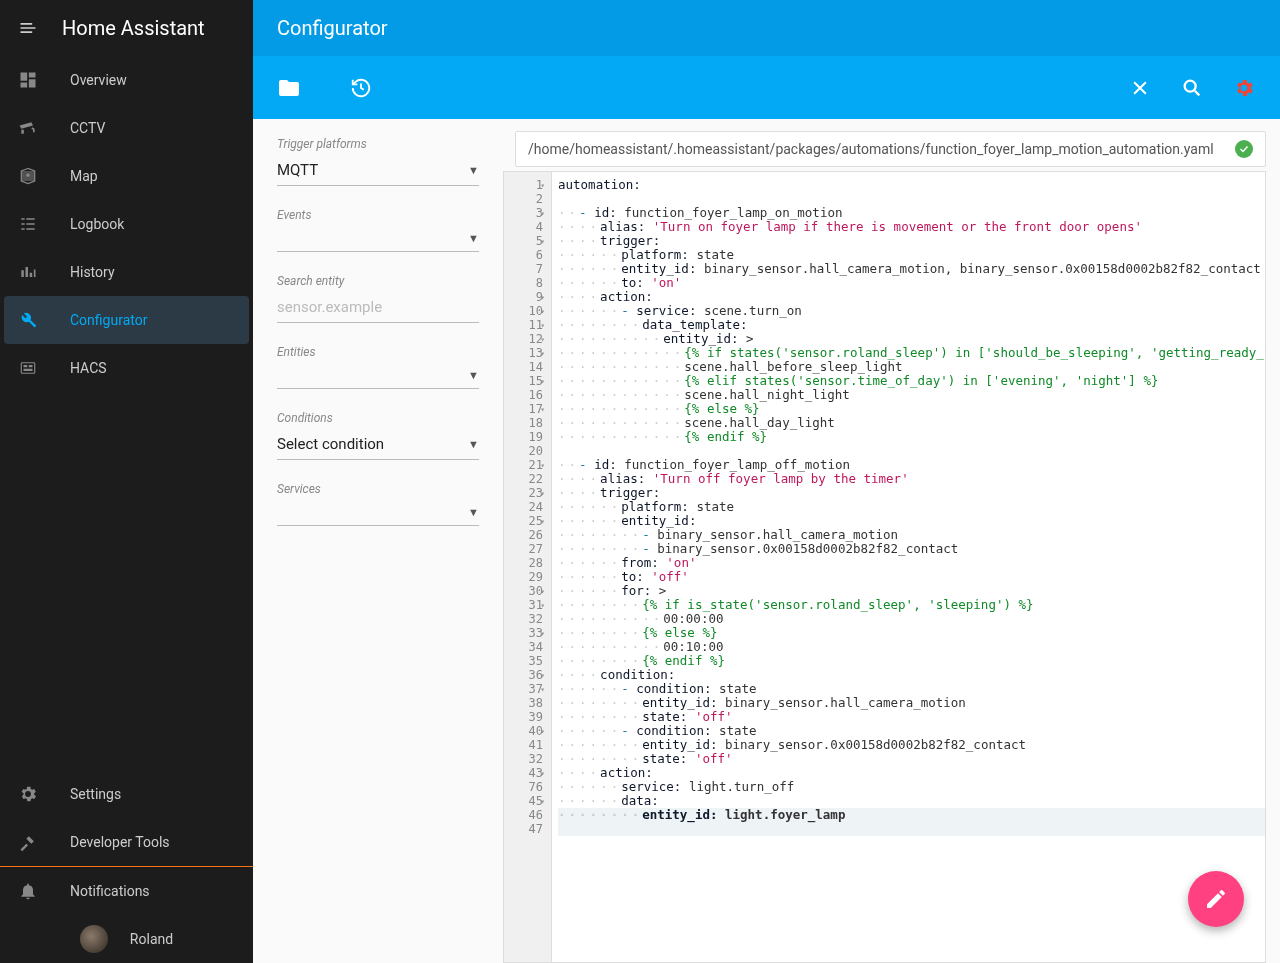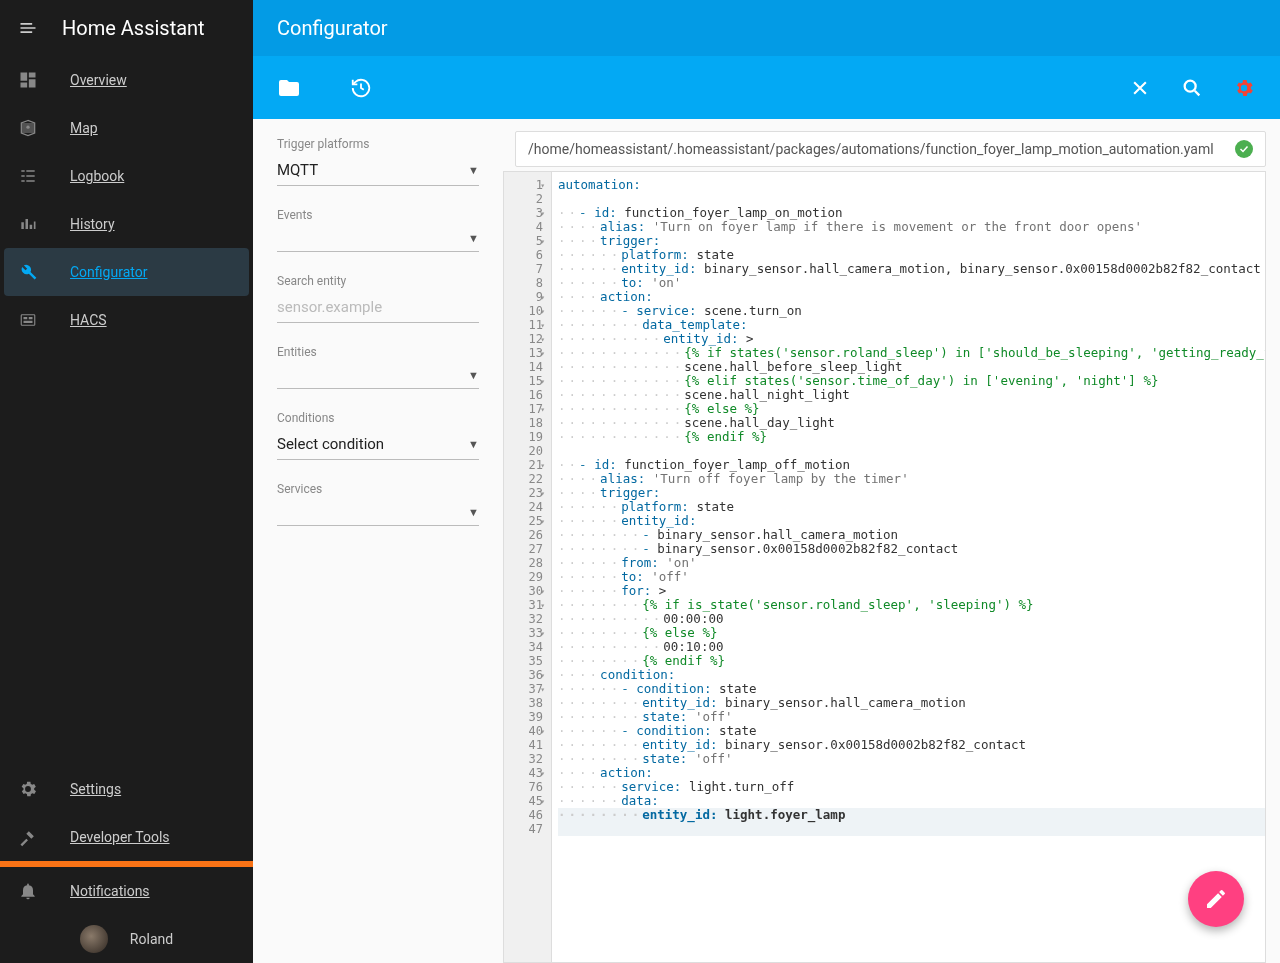--- a/index.html
+++ b/index.html
@@ -8,53 +8,53 @@
 
   
   .sidebar { width: 253px; background: #1c1c1c; color: #fff; display: flex; flex-direction: column; flex-shrink: 0; }
   .sidebar-header { display: flex; align-items: center; height: 56px; padding: 0 16px; }
   .sidebar-header .burger { width: 24px; height: 24px; display:flex; align-items:center; justify-content:center; cursor:pointer; }
   .sidebar-title { font-size: 20px; font-weight: 400; margin-left: 22px; }
   .sidebar-nav { flex: 1; display: flex; flex-direction: column; overflow-y:auto; }
   .nav-item { display: flex; align-items: center; height: 48px; padding: 0 16px; color: #ccc; cursor: pointer; font-size: 14px; }
   .nav-item.selected { background: #2b3a44; color: #03a9f4; border-radius: 4px; margin: 0 4px; padding: 0 12px;}
   .nav-item .icon { width:24px; height:24px; display:flex; align-items:center; justify-content:center; flex-shrink:0; }
-  .nav-item .label { margin-left: 30px; text-decoration: underline; }
+  .nav-item .label { margin-left: 30px; }
   .nav-item.selected .label { margin-left:30px; }
-  .sidebar-bottom { border-top: 6px solid #f97316; }
+  .sidebar-bottom { border-top: 1px solid #f97316; }
   .avatar { width:28px; height:28px; border-radius:50%; background: radial-gradient(circle at 40% 40%, #8a7a6a, #2e2620); margin-right: 22px; flex-shrink:0;}
   .user-item { display:flex; align-items:center; height:48px; padding:0 14px; color:#ccc; cursor:pointer; font-size:14px;justify-content:center;}
 
   
   .main { flex:1; display:flex; flex-direction:column; min-width:0; }
   .topbar { height:56px; background:#039be5; color:#fff; display:flex; align-items:center; padding:0 24px; font-size:20px; }
   .toolbar { height:63px; background:#03a9f4; display:flex; align-items:center; padding:0 24px; color:#fff; }
   .toolbar .tb-left { display:flex; gap:48px; }
   .toolbar .tb-right { margin-left:auto; display:flex; gap:28px; align-items:center;}
   .toolbar .icon-btn { width:24px; height:24px; display:flex; align-items:center; justify-content:center; cursor:pointer;}
   .content { flex:1; display:flex; min-height:0; background:#fafafa;}
   .sidepanel { width:250px; padding:18px 24px 0 24px; font-size:13px; color:#666; flex-shrink:0;}
   .field { margin-bottom: 22px; }
-  .field-label { font-size: 12px; color: #888; margin-bottom: 6px; display:block;}
+  .field-label { font-size: 12px; color: #888; margin-bottom: 6px; display:block;font-style:italic;}
   .field-value { display:flex; justify-content:space-between; align-items:center; border-bottom:1px solid #bbb; padding: 4px 0 6px 0; font-size:15px; color:#222; min-height:24px;}
   .field-value.placeholder { color: #bbb; }
   .dropdown-arrow { font-size:11px; color:#555; }
   .editor-wrap { flex:1; display:flex; flex-direction:column; min-width:0; padding: 12px 14px 0 0;}
   .path-bar { background:#fff; border:1px solid #ddd; margin: 0 0 4px 12px; padding:8px 12px; font-size:14px; color:#555; display:flex; align-items:center; border-radius:2px;}
   .valid-badge { width:18px; height:18px; border-radius:50%; background:#4caf50; margin-left:auto; display:flex; align-items:center; justify-content:center; flex-shrink:0;}
   .valid-badge svg { width:12px; height:12px; }
   .editor { flex:1; display:flex; background:#fff; border:1px solid #ddd; margin-left:0px; font-family: Menlo, Consolas, monospace; font-size:12.5px; line-height:14px; overflow:hidden; min-height:0;}
   .gutter { background:#f0f0f0; color:#888; text-align:right; padding: 6px 8px 6px 4px; user-select:none; font-size:12px; line-height:14px; flex-shrink:0; width:48px; border-right:1px solid #ddd;}
   .gutter div { height:14px; position:relative;}
   .fold { position:absolute; right:-2px; top:1px; font-size:8px; color:#999;}
   .code { padding:6px 0 6px 6px; white-space:pre; overflow-x:auto; flex:1; color:#333; line-height:14px;}
   .code div { height:14px; }
   .dot { color:#ccc; }
-  .key { color:#0369a1; }
-  .str { color:#737373; }
+  .key { color:#0f172a; }
+  .str { color:#be185d; }
   .dash { color:#1a7aa8;}
   .tmpl { color:#108a28;}
   .cursor-line { background:#eef3f6;font-weight:bold;}
   .fab { position:fixed; bottom:36px; right:36px; width:56px; height:56px; border-radius:50%; background:#ff4081; display:flex; align-items:center; justify-content:center; box-shadow:0 4px 10px rgba(0,0,0,0.3); cursor:pointer;}
   .fab svg { width:24px; height:24px;}
   .spacer-flex { flex:1; }
 </style>
 </head>
 <body>
 
@@ -69,20 +69,28 @@
       <span class="sidebar-title">Home Assistant</span>
     </div>
     <nav class="sidebar-nav" id="sidebar-nav">
         <div class="nav-item">
           <span class="icon">
             <svg viewBox="0 0 24 24" width="20" height="20" fill="#888">
               <path d="M3 3h8v10H3zM13 3h8v6h-8zM13 11h8v10h-8zM3 15h8v6H3z"></path>
             </svg>
           </span>
           <span class="label">Overview</span>
+        </div>
+        <div class="nav-item">
+          <span class="icon">
+            <svg viewBox="0 0 24 24" width="20" height="20" fill="#888">
+              <path d="M2 9l14-4 2 4-14 4zM17 11l3 2v4h-2v-3l-2-1zM4 14h3v5H4z"></path>
+            </svg>
+          </span>
+          <span class="label">CCTV</span>
         </div>
         <div class="nav-item">
           <span class="icon">
             <svg viewBox="0 0 24 24" width="20" height="20" fill="#888">
               <path d="M4 6h16v12H4z" opacity="0.5"></path>
               <path d="M12 3L4 6v12l8 3 8-3V6z" fill="none" stroke="#888" stroke-width="1.5"></path>
               <circle cx="12" cy="11" r="2" fill="#888"></circle>
             </svg>
           </span>
           <span class="label">Map</span>

